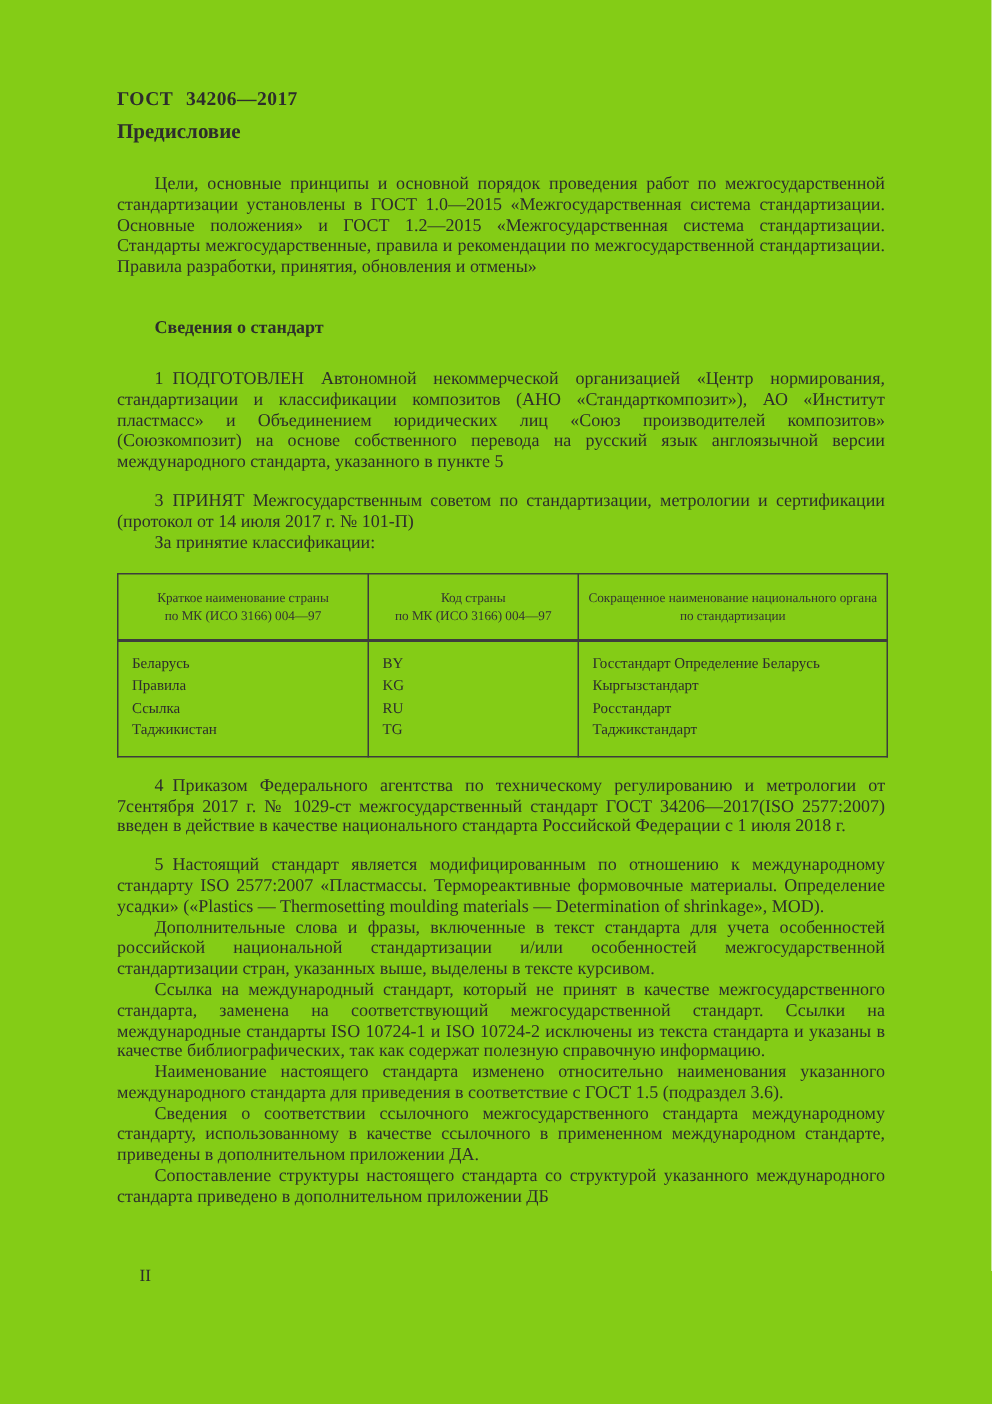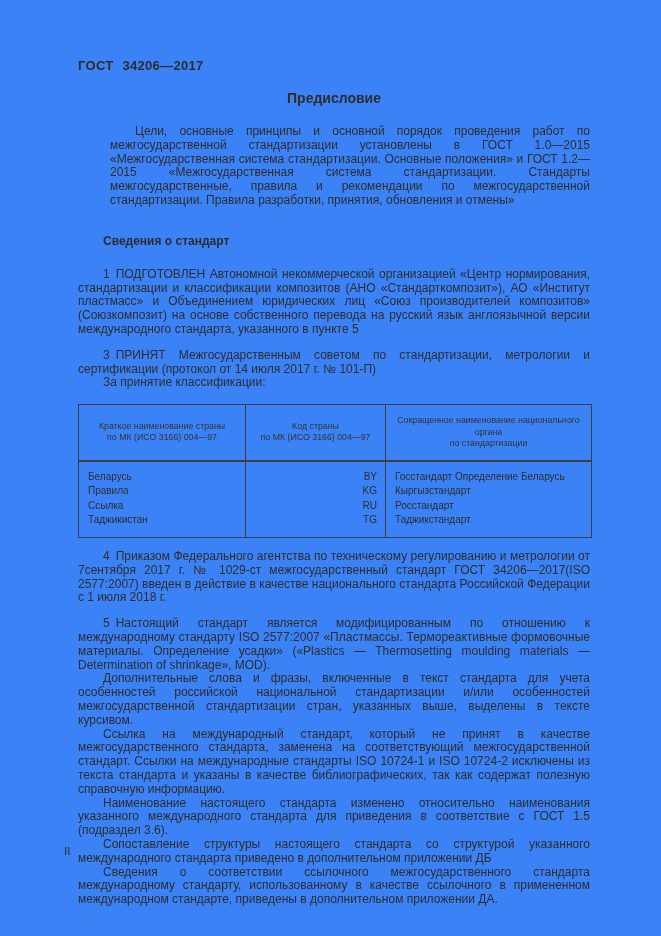--- a/index.html
+++ b/index.html
@@ -1,46 +1,45 @@
 <!DOCTYPE html>
 <html><head>
 <meta charset="utf-8">
 <style>
   html, body { margin: 0; padding: 0; background: #ffffff; }
   .page {
     width: 661px;
     height: 936px;
-    background: #3b82f6;
+    background: #84cc16;
     position: relative;
     box-sizing: border-box;
     padding: 58px 71px 0 78px;
     overflow: hidden;
-    font-family: Liberation Sans, sans-serif;
+    font-family: Liberation Serif, serif;
     color: #2d2d2d;
   }
   .doc-code {
     font-size: 13px;
     font-weight: bold;
     word-spacing: 5px;
     letter-spacing: 0.3px;
   }
   .title {
-    margin: 17px 0 0 0;
-    text-align: center;
+    margin: 7px 0 0 0;
     font-size: 14px;
     font-weight: bold;
   }
   .para {
     margin: 12px 0 0 0;
     font-size: 12px;
     line-height: 13.8px;
     text-align: justify;
     text-indent: 25px;
   }
-  .intro { margin-top: 19px; margin-left: 32px; }
+  .intro { margin-top: 19px; }
   .subheading {
     margin: 26px 0 0 0;
     font-size: 12px;
     font-weight: bold;
     text-indent: 25px;
   }
   .first-clause { margin-top: 20px; }
   .lead { margin-top: 0; }
   .clause-group p { margin-top: 0; }
   .clause-group p:first-child { margin-top: 12px; }
@@ -62,24 +61,24 @@
     white-space: pre-line;
     color: #333333;
   }
   table.vote-table td {
     border: 1px solid #3d3d3d;
     vertical-align: top;
     font-size: 10px;
     line-height: 14.6px;
     padding: 8px 8px 9px 9px;
   }
-  table.vote-table td.code-col { text-align: right; }
+  table.vote-table td.code-col { text-align: left; }
   .page-footer {
     position: absolute;
-    left: 64px;
+    left: 93px;
     top: 845px;
     font-size: 11.5px;
   }
 </style>
 </head>
 <body>
 
 <div class="page">
 
   <div class="doc-code">ГОСТ 34206—2017</div>
@@ -137,19 +136,19 @@
     </tbody>
   </table>
 
   <p class="para">4 Приказом Федерального агентства по техническому регулированию и метрологии от 7сентября 2017 г. № 1029-ст межгосударственный стандарт ГОСТ 34206—2017(ISO 2577:2007) введен в действие в качестве национального стандарта Российской Федерации с 1 июля 2018 г.</p>
 
   <div class="clause-group">
     <p class="para">5 Настоящий стандарт является модифицированным по отношению к международному стандарту ISO 2577:2007 «Пластмассы. Термореактивные формовочные материалы. Определение усадки» («Plastics — Thermosetting moulding materials — Determination of shrinkage», MOD).</p>
     <p class="para">Дополнительные слова и фразы, включенные в текст стандарта для учета особенностей российской национальной стандартизации и/или особенностей межгосударственной стандартизации стран, указанных выше, выделены в тексте курсивом.</p>
     <p class="para">Ссылка на международный стандарт, который не принят в качестве межгосударственного стандарта, заменена на соответствующий межгосударственной стандарт. Ссылки на международные стандарты ISO 10724-1 и ISO 10724-2 исключены из текста стандарта и указаны в качестве библиографических, так как содержат полезную справочную информацию.</p>
     <p class="para">Наименование настоящего стандарта изменено относительно наименования указанного международного стандарта для приведения в соответствие с ГОСТ 1.5 (подраздел 3.6).</p>
+    <p class="para">Сведения о соответствии ссылочного межгосударственного стандарта международному стандарту, использованному в качестве ссылочного в примененном международном стандарте, приведены в дополнительном приложении ДА.</p>
     <p class="para">Сопоставление структуры настоящего стандарта со структурой указанного международного стандарта приведено в дополнительном приложении ДБ</p>
-    <p class="para">Сведения о соответствии ссылочного межгосударственного стандарта международному стандарту, использованному в качестве ссылочного в примененном международном стандарте, приведены в дополнительном приложении ДА.</p>
   </div>
 
   <div class="page-footer">II</div>
 
 </div>
 
 </body></html>

